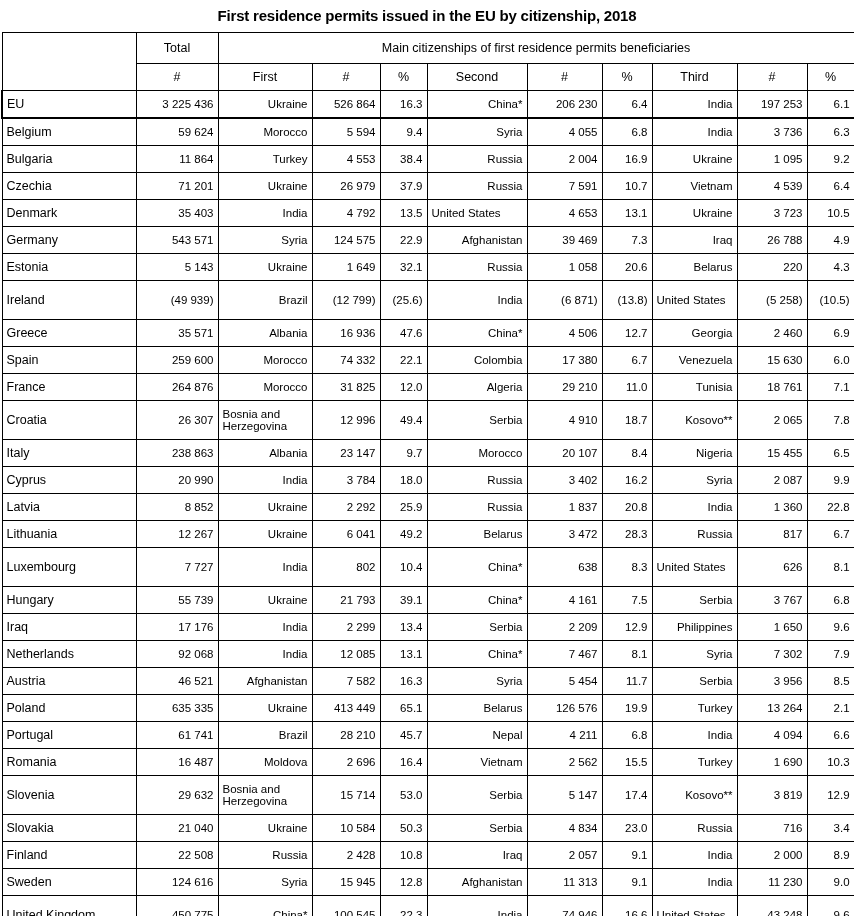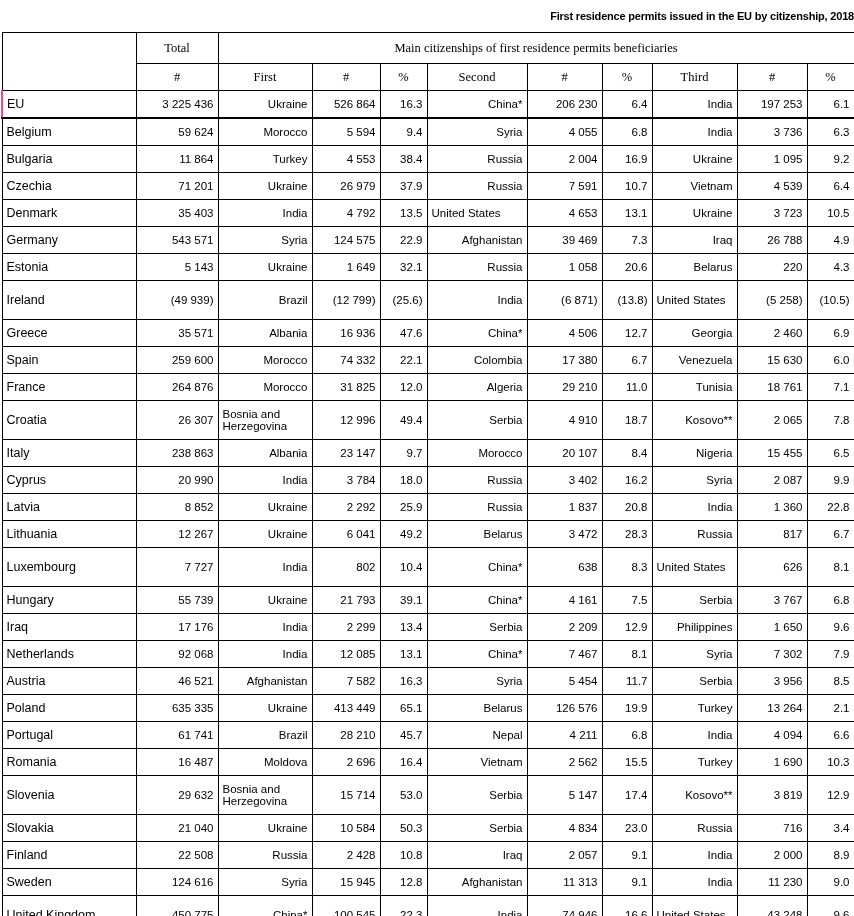--- a/index.html
+++ b/index.html
@@ -14,22 +14,22 @@
     color: #000000;
     overflow: hidden;
   }
   .page {
     width: 854px;
     height: 916px;
     position: relative;
     box-sizing: border-box;
   }
   .title {
-    text-align: right;
-    font-size: 11px;
+    text-align: center;
+    font-size: 15px;
     font-weight: bold;
     letter-spacing: -0.2px;
     padding-top: 6px;
     padding-bottom: 0px;
     line-height: 20px;
     color: #000;
   }
   table.permits {
     border-collapse: collapse;
     table-layout: fixed;
@@ -43,21 +43,20 @@
     padding: 0 4px;
     vertical-align: middle;
     font-weight: normal;
     line-height: 12.5px;
   }
   
   thead th {
     text-align: center;
     font-weight: bold;
     font-size: 12.5px;
-    font-family: Liberation Serif, serif;
   }
   th.corner {
     border-top: 2px solid #000;
     border-left: 2px solid #000;
   }
   th.total-head, th.main-head {
     border-top: 2px solid #000;
   }
   th.last-col-head {
     border-right: 2px solid #000;
@@ -93,21 +92,21 @@
   td.pct {
     text-align: right;
   }
   td.lastcol {
     border-right: 2px solid #000;
   }
   tr.eu-row td {
     border-bottom: 2px solid #000;
   }
   tr.eu-row td.country {
-    border-left: 2px solid #ec4899;
+    border-left: 2px solid #000000;
   }
   
   tr.tall td {
     height: 38px;
     margin-top: 10px;
   }
   
   td.valign-bottom {
     vertical-align: bottom;
     padding-bottom: 3px;

